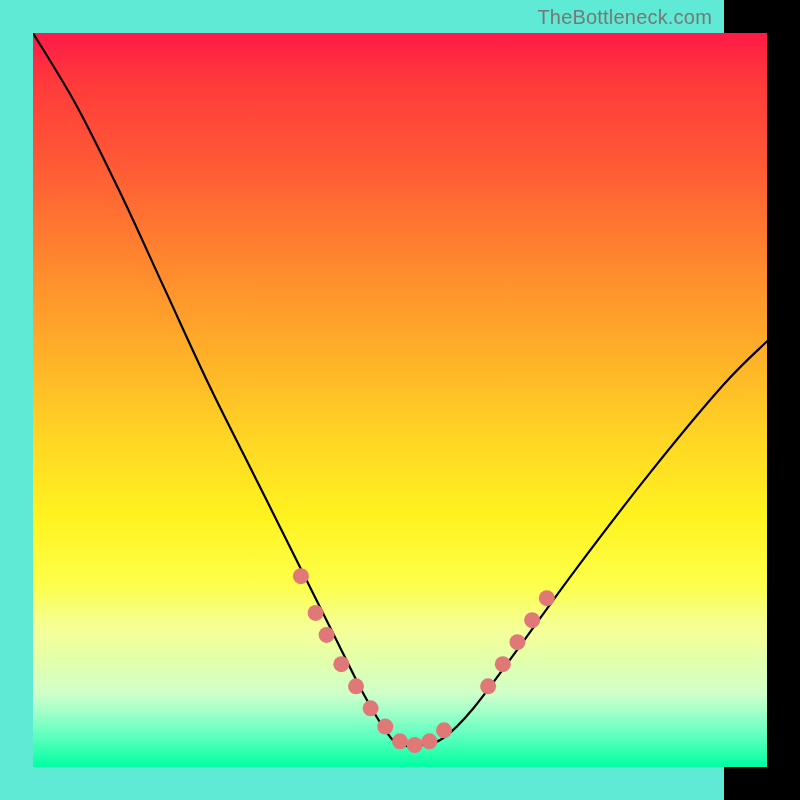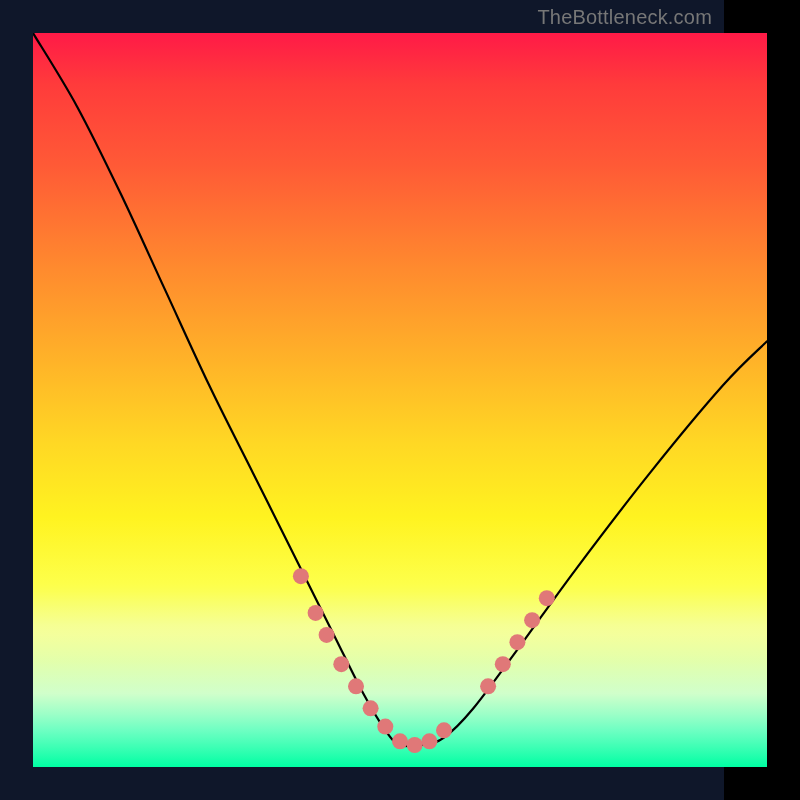--- a/index.html
+++ b/index.html
@@ -8,21 +8,21 @@
     width: 800px;
     height: 800px;
     background: #000;
     overflow: hidden;
     font-family: Arial, Helvetica, sans-serif;
   }
   .frame {
     position: relative;
     width: 724px;
     height: 800px;
-    background: #0f172a;
+    background: #5eead4;
   }
   .plot-area {
     position: absolute;
     left: 33px;
     top: 33px;
     width: 734px;
     height: 734px;
     background: linear-gradient(to bottom,
       #ff1a47 0%,
       #ff3b3b 7%,

